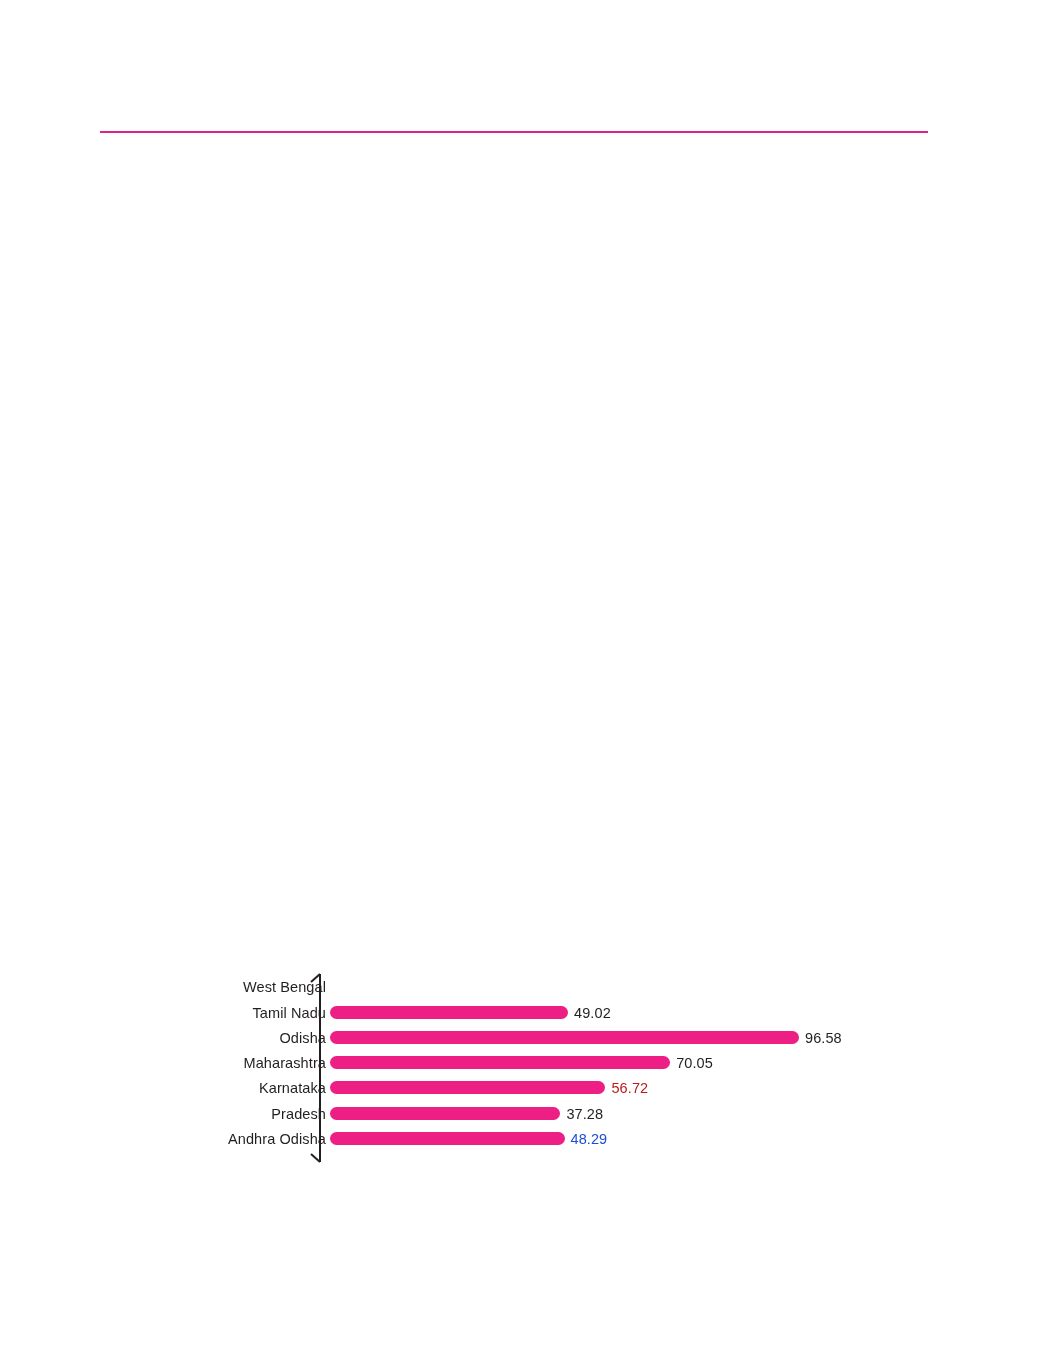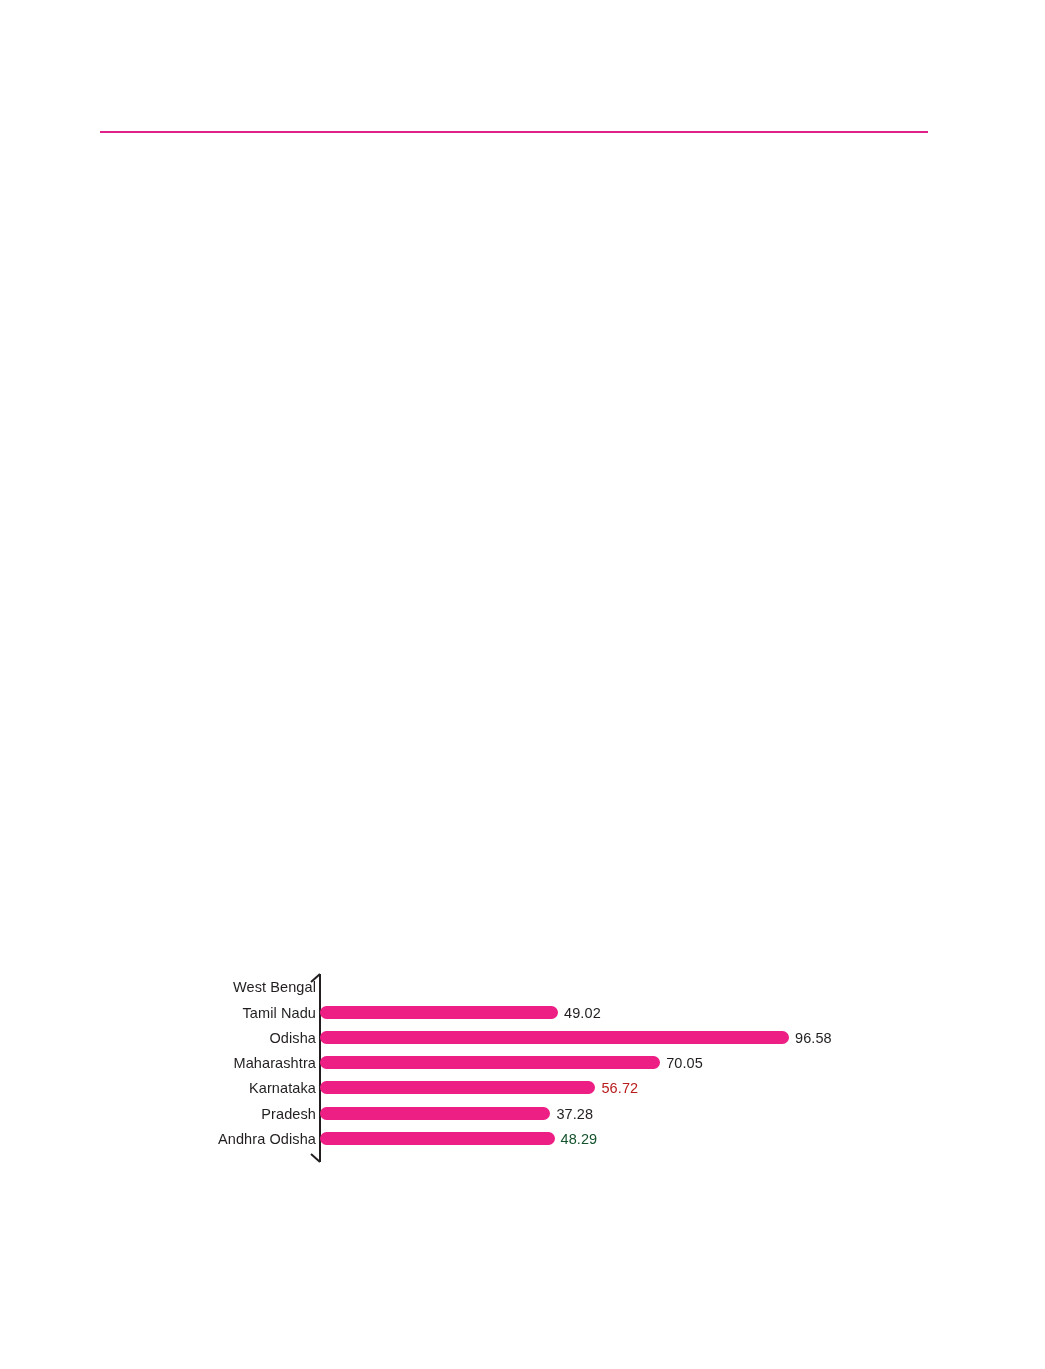--- a/index.html
+++ b/index.html
@@ -64,21 +64,21 @@
   .rows {
     position: absolute;
     left: 0;
     top: 0;
     width: 760px;
     height: 215px;
   }
 
   .bar-row {
     position: absolute;
-    left: 0;
+    left: 10px;
     width: 760px;
     height: 25px;
     display: flex;
     align-items: center;
   }
 
   .cat-label {
     position: absolute;
     right: 604px;   
     width: 180px;
@@ -172,19 +172,19 @@
         <span class="bar-track">
           <span class="bar" style="width: 230.421px; background: rgb(237, 30, 132);"></span>
           <span class="bar-value" style="color: rgb(35, 31, 32);">37.28</span>
         </span>
       </div>
 
       <div class="bar-row" style="top:164px">
         <span class="cat-label" style="color: rgb(35, 31, 32);">Andhra Odisha</span>
         <span class="bar-track">
           <span class="bar" style="width: 234.5px; background: rgb(237, 30, 132);"></span>
-          <span class="bar-value" style="color: #14532d;">48.29</span>
+          <span class="bar-value" style="color: #1d4ed8;">48.29</span>
         </span>
       </div>
 
     </div>
   </div>
 </div>
 
 </body></html>

